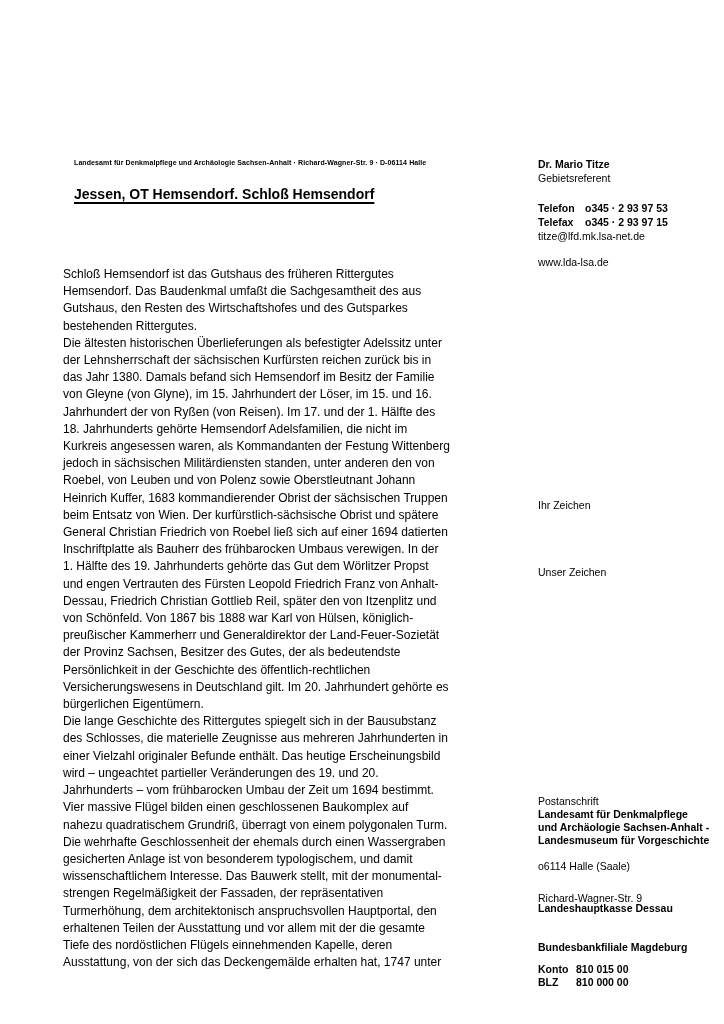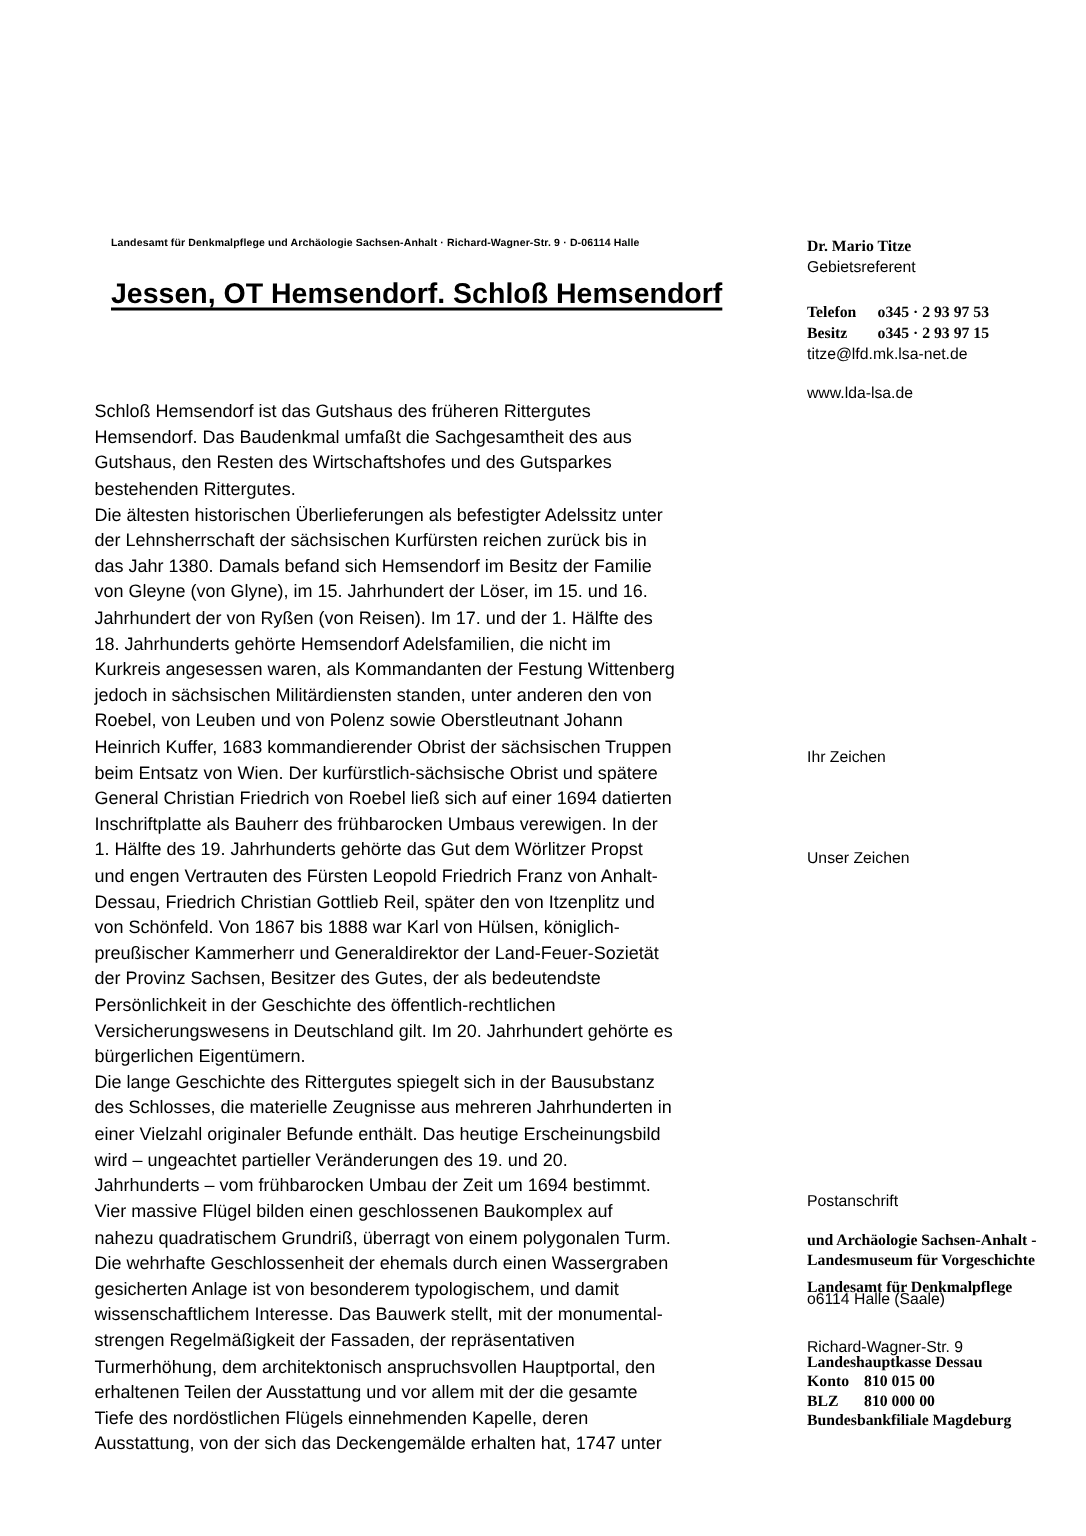--- a/index.html
+++ b/index.html
@@ -17,21 +17,21 @@
     left: 74px; top: 159px;
     font-size: 7px;
     font-weight: 700;
     letter-spacing: 0.1px;
     white-space: pre;
   }
   .doc-title {
     position: absolute;
     left: 74px; top: 186px;
     margin: 0;
-    font-size: 19px;
+    font-size: 14px;
     font-weight: 700;
     text-decoration: underline;
     text-decoration-thickness: 1.5px;
     text-underline-offset: 3px;
     white-space: pre;
   }
   .doc-subtitle {
     position: absolute;
     left: 74px; top: 221px;
     margin: 0;
@@ -47,24 +47,24 @@
     line-height: 17.2px;
     white-space: pre;
   }
   .side {
     position: absolute;
     left: 538px;
     font-size: 10.5px;
     line-height: 13px;
     white-space: pre;
   }
-  .bold { font-weight: 700; font-family: Liberation Serif, serif; }
+  .bold { font-weight: 700; }
   .italic { }
   .lbl-tel { display: inline-block; width: 47px; }
-  .lbl-bank { display: inline-block; width: 38px; }
+  .lbl-bank { display: inline-block; width: 38px; margin-top: 48px; }
 </style>
 </head>
 <body>
 
 <div class="page">
 
   <div class="sender-line">Landesamt für Denkmalpflege und Archäologie Sachsen-Anhalt · Richard-Wagner-Str. 9 · D-06114 Halle</div>
 
   <h1 class="doc-title">Jessen, OT Hemsendorf. Schloß Hemsendorf</h1>
 
@@ -107,29 +107,29 @@
 wissenschaftlichem Interesse. Das Bauwerk stellt, mit der monumental-
 strengen Regelmäßigkeit der Fassaden, der repräsentativen
 Turmerhöhung, dem architektonisch anspruchsvollen Hauptportal, den
 erhaltenen Teilen der Ausstattung und vor allem mit der die gesamte
 Tiefe des nordöstlichen Flügels einnehmenden Kapelle, deren
 Ausstattung, von der sich das Deckengemälde erhalten hat, 1747 unter</div>
 
   <div class="side bold" style="top:158px;">Dr. Mario Titze</div>
   <div class="side italic" style="top:172px;">Gebietsreferent</div>
   <div class="side bold" style="top:202px;"><span class="lbl-tel">Telefon</span><span>o345 · 2 93 97 53</span></div>
-  <div class="side bold" style="top:216px;"><span class="lbl-tel">Besitz</span><span>o345 · 2 93 97 15</span></div>
+  <div class="side bold" style="top:216px;"><span class="lbl-tel">Telefax</span><span>o345 · 2 93 97 15</span></div>
   <div class="side" style="top:230px;">titze@lfd.mk.lsa-net.de</div>
   <div class="side" style="top:256px;">www.lda-lsa.de</div>
 
   <div class="side" style="top:499px;">Ihr Zeichen</div>
   <div class="side" style="top:566px;">Unser Zeichen</div>
 
   <div class="side" style="top:795px;">Postanschrift</div>
-  <div class="side bold" style="top:808px;margin-top:44px;">Landesamt für Denkmalpflege</div>
+  <div class="side bold" style="top:808px;">Landesamt für Denkmalpflege</div>
   <div class="side bold" style="top:821px;">und Archäologie Sachsen-Anhalt -</div>
   <div class="side bold" style="top:834px;">Landesmuseum für Vorgeschichte</div>
   <div class="side" style="top:892px;">Richard-Wagner-Str. 9</div>
   <div class="side" style="top:860px;">o6114 Halle (Saale)</div>
 
   <div class="side bold" style="top:902px;">Landeshauptkasse Dessau</div>
   <div class="side bold" style="top:915px;"><span class="lbl-bank">Konto</span><span>810 015 00</span></div>
   <div class="side bold" style="top:928px;"><span class="lbl-bank">BLZ</span><span>810 000 00</span></div>
   <div class="side bold" style="top:941px;">Bundesbankfiliale Magdeburg</div>
 

